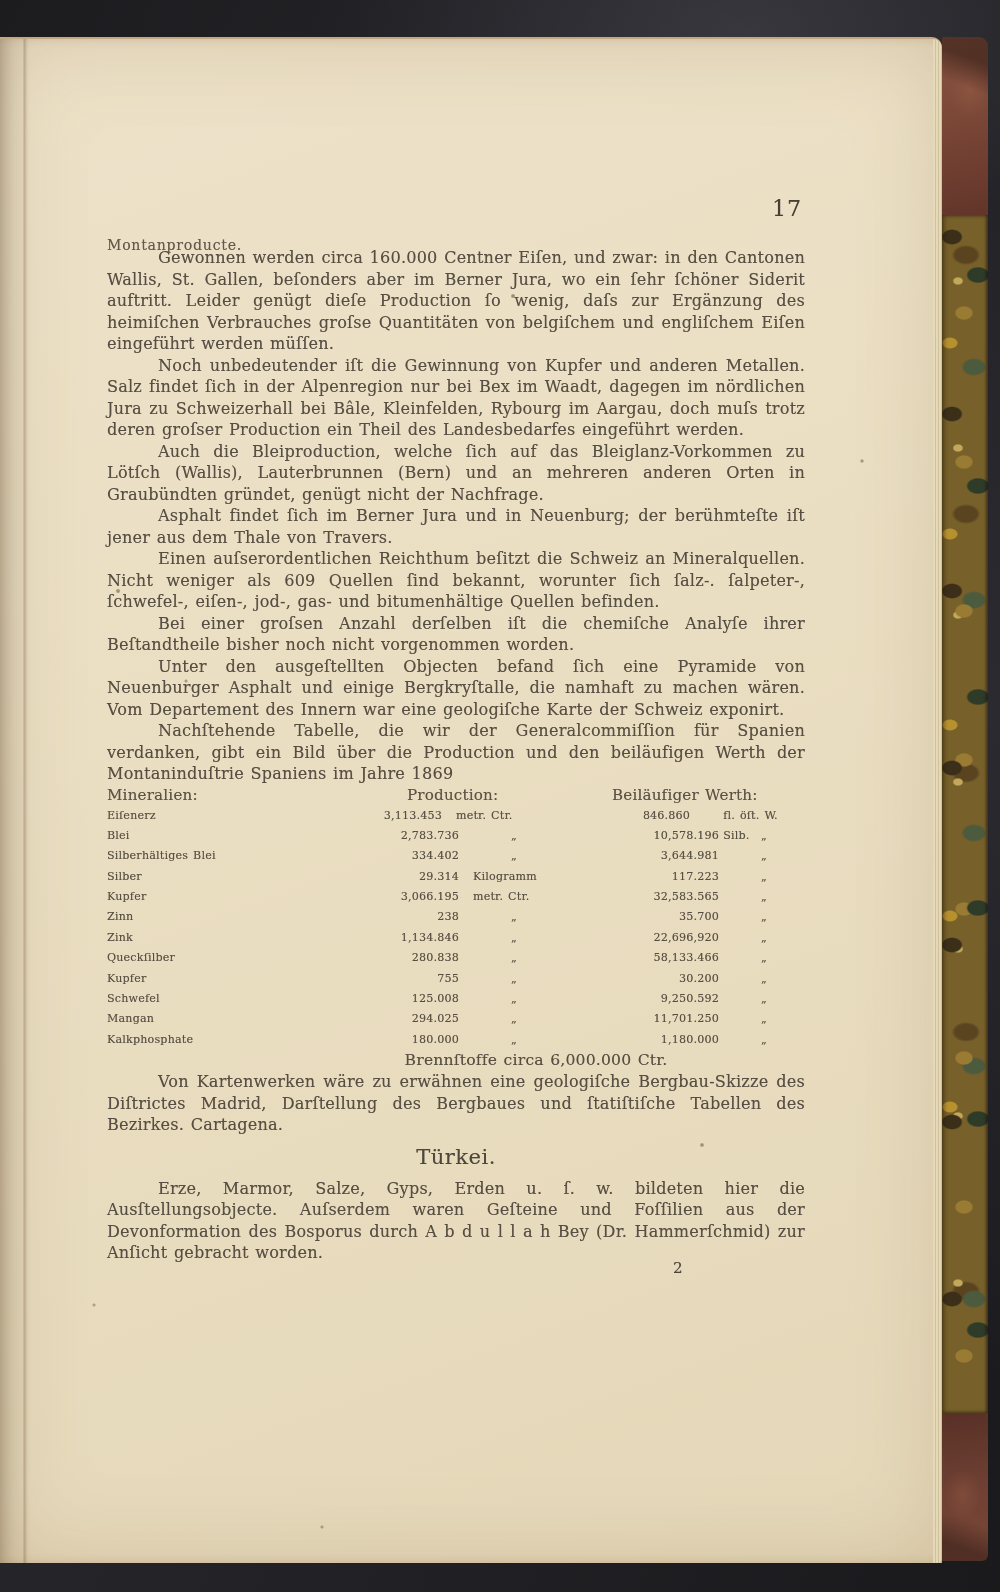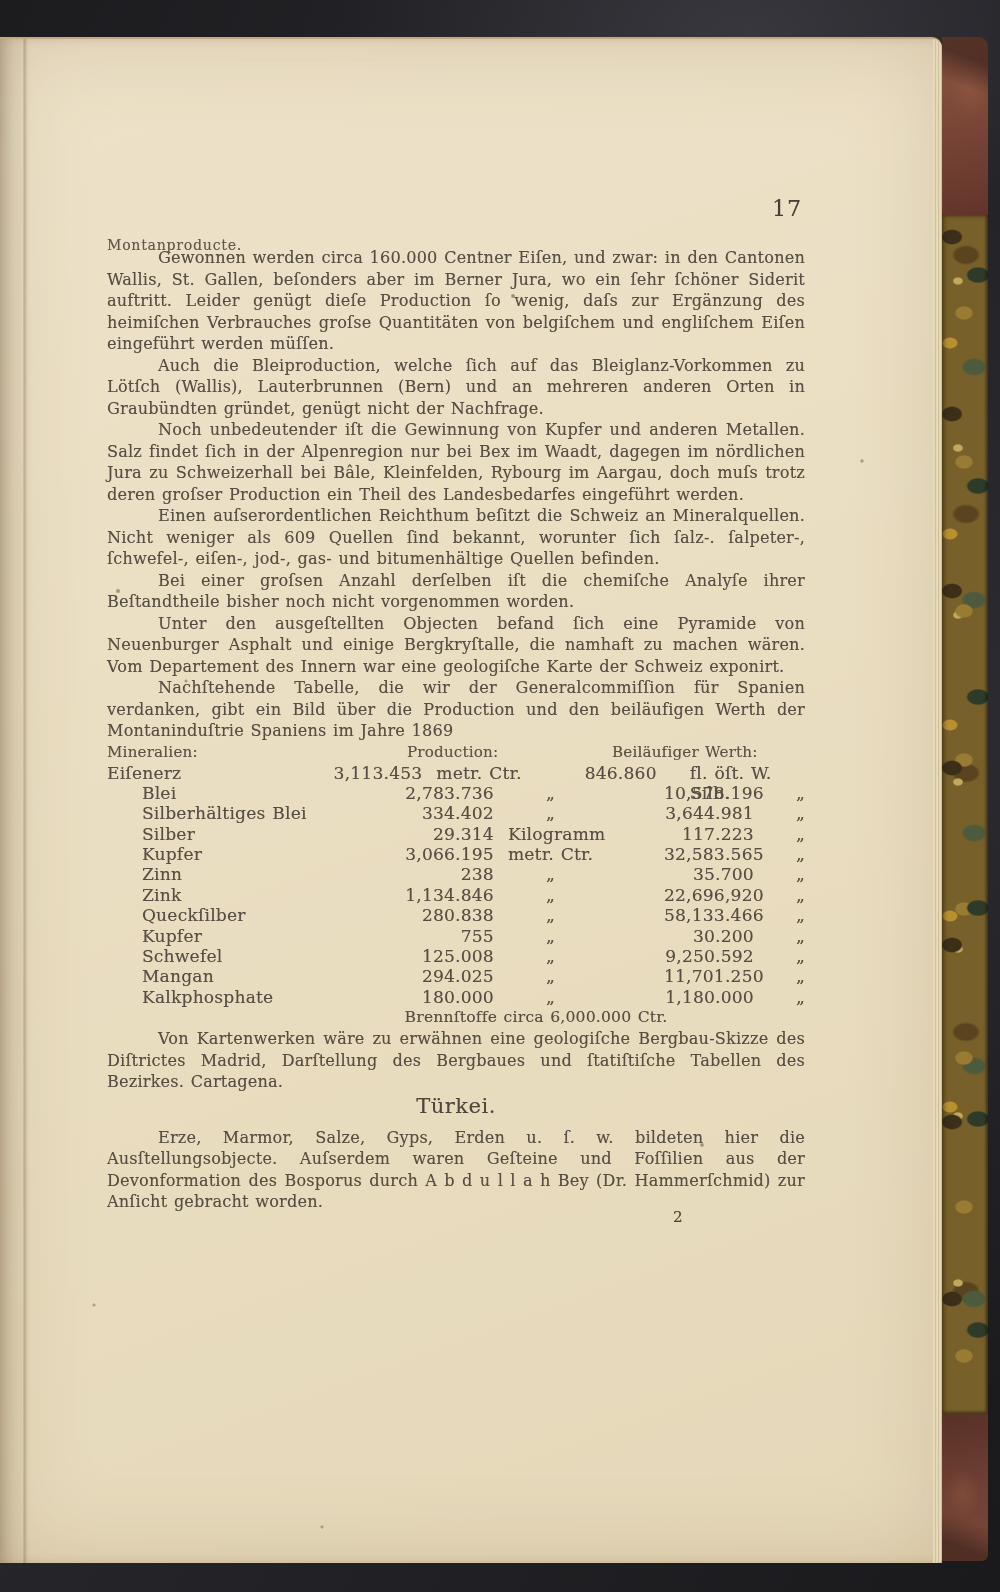--- a/index.html
+++ b/index.html
@@ -101,29 +101,29 @@
   .page-number{position:absolute;right:3px;top:-7px;font-size:22px;color:#463f35;letter-spacing:1px;}
 
   p.para{margin:0;text-indent:51px;text-align:justify;}
   p.para:last-child{margin-bottom:0;}
 
   h2.section-heading{
     margin:0 0 8px 0;font-weight:400;font-size:21px;line-height:26px;
     text-align:center;color:#4e463b;letter-spacing:.5px;
   }
   h2.spain{margin-top:0;}
-  h2.turkey{margin-top:0;}
+  h2.turkey{margin-top:8px;}
 
   
   .prod-table{margin-top:0;}
   .thead{position:relative;height:21px;font-size:15px;color:#5b5246;}
   .thead .h1{position:absolute;left:0;}
   .thead .h2{position:absolute;left:300px;}
   .thead .h3{position:absolute;left:505px;}
-  .trow{display:flex;height:20.4px;line-height:20.4px;font-size:17px;justify-content:flex-end;}
+  .trow{display:flex;height:20.4px;line-height:20.4px;font-size:11px;}
   .trow .c1{width:252px;}
   .trow .c2{width:100px;text-align:right;}
   .trow .c3{width:170px;padding-left:14px;box-sizing:border-box;}
   .trow .c4{width:90px;text-align:right;}
   .trow .c5{padding-left:33px;}
   .trow .c3.ditto{padding-left:52px;}
   .trow .c5.ditto{padding-left:42px;}
   .tfoot{height:21px;line-height:21px;text-align:center;padding-left:160px;font-size:15.5px;}
 
   .signature{margin-top:-6px;padding-left:566px;font-size:15px;color:#4c443a;}
@@ -141,22 +141,23 @@
   <div class="content">
 
     <div class="running-head">
       <span class="running-title">Montanproducte.</span>
       <span class="page-number">17</span>
     </div>
 
     <div>
 
     <p class="para">Gewonnen werden circa 160.000 Centner Eiſen, und zwar: in den Cantonen Wallis, St. Gallen, beſonders aber im Berner Jura, wo ein ſehr ſchöner Siderit auftritt. Leider genügt dieſe Production ſo wenig, daſs zur Ergänzung des heimiſchen Verbrauches groſse Quantitäten von belgiſchem und engliſchem Eiſen eingeführt werden müſſen.</p>
+        <p class="para">Noch unbedeutender iſt die Gewinnung von Kupfer und anderen Metallen. Salz findet ſich in der Alpenregion nur bei Bex im Waadt, dagegen im nördlichen Jura zu Schweizerhall bei Bâle, Kleinfelden, Rybourg im Aargau, doch muſs trotz deren groſser Production ein Theil des Landesbedarfes eingeführt werden.</p>
         <p class="para">Auch die Bleiproduction, welche ſich auf das Bleiglanz-Vorkommen zu Lötſch (Wallis), Lauterbrunnen (Bern) und an mehreren anderen Orten in Graubündten gründet, genügt nicht der Nachfrage.</p>
-        <p class="para">Noch unbedeutender iſt die Gewinnung von Kupfer und anderen Metallen. Salz findet ſich in der Alpenregion nur bei Bex im Waadt, dagegen im nördlichen Jura zu Schweizerhall bei Bâle, Kleinfelden, Rybourg im Aargau, doch muſs trotz deren groſser Production ein Theil des Landesbedarfes eingeführt werden.</p>
+        <p class="para">Asphalt findet ſich im Berner Jura und in Neuenburg; der berühmteſte iſt jener aus dem Thale von Travers.</p>
         <p class="para">Einen auſserordentlichen Reichthum beſitzt die Schweiz an Mineralquellen. Nicht weniger als 609 Quellen ſind bekannt, worunter ſich ſalz-. ſalpeter-, ſchwefel-, eiſen-, jod-, gas- und bitumenhältige Quellen befinden.</p>
         <p class="para">Bei einer groſsen Anzahl derſelben iſt die chemiſche Analyſe ihrer Beſtandtheile bisher noch nicht vorgenommen worden.</p>
         <p class="para">Unter den ausgeſtellten Objecten befand ſich eine Pyramide von Neuenburger Asphalt und einige Bergkryſtalle, die namhaft zu machen wären. Vom Departement des Innern war eine geologiſche Karte der Schweiz exponirt.</p>
       </div>
 
 
     <div>
 
         <p class="para">Nachſtehende Tabelle, die wir der Generalcommiſſion für Spanien verdanken, gibt ein Bild über die Production und den beiläufigen Werth der Montaninduſtrie Spaniens im Jahre 1869</p>
       </div>

